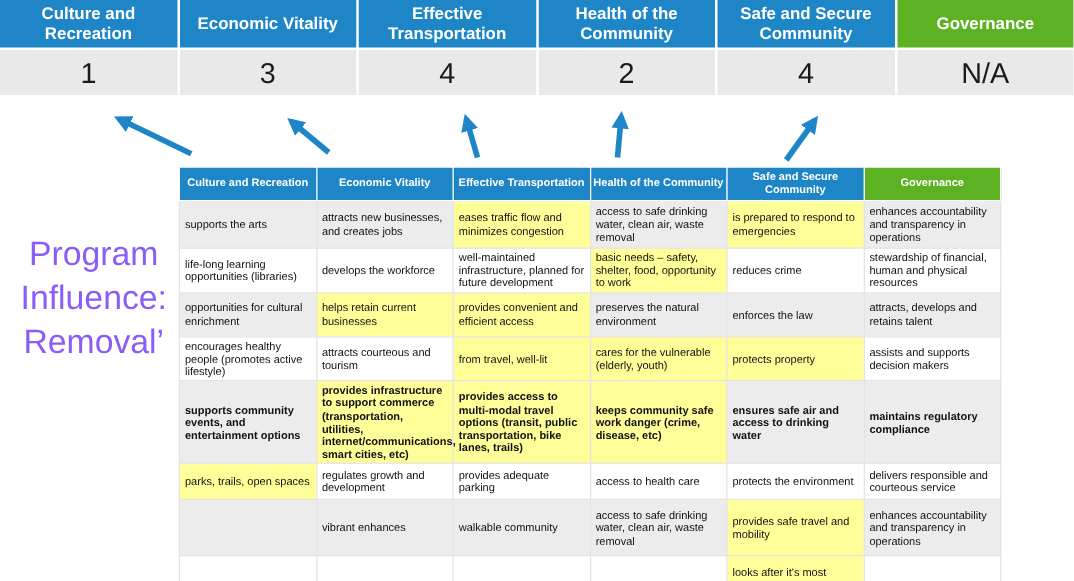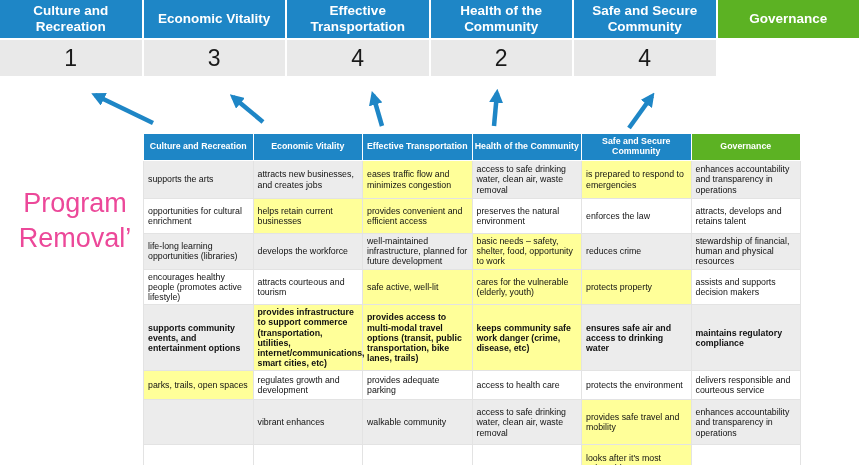--- a/index.html
+++ b/index.html
@@ -14,21 +14,21 @@
   .banner .hdr.green { background:var(--header-green); }
   .banner .score { background:var(--score-bg); height:36px; display:flex; align-items:center;
                    justify-content:center; font-size:23px; color:var(--text-dark); }
 
   
   .arrows { position:absolute; left:0; top:0; width:859px; height:465px;
             color:var(--brand-blue); pointer-events:none; }
 
   
   .program-label { position:absolute; left:0; top:186px; width:150px; text-align:center;
-                   font-size:27px; line-height:35px; color:#ec4899; }
+                   font-size:27px; line-height:35px; color:#8b5cf6; }
 
   
   .matrix { position:absolute; left:143px; top:133px; width:658px;
             border-collapse:collapse; table-layout:fixed; }
   .matrix th { background:var(--brand-blue); color:#fff; font-weight:bold; font-size:8.8px;
                line-height:1.12; padding:2px; height:22px; border:1px solid #fff; text-align:center; }
   .matrix th.green { background:var(--header-green); }
   .matrix td { font-size:8.8px; line-height:1.16; padding:2px 4px; border:1px solid var(--grid-line);
                color:#111; vertical-align:middle; }
   .matrix tbody tr:nth-child(odd)  td { background:var(--row-gray); }
@@ -53,37 +53,39 @@
     <div class="hdr">Economic Vitality</div>
     <div class="hdr">Effective Transportation</div>
     <div class="hdr">Health of the Community</div>
     <div class="hdr">Safe and Secure Community</div>
     <div class="hdr green">Governance</div>
     <div class="score">1</div>
     <div class="score">3</div>
     <div class="score">4</div>
     <div class="score">2</div>
     <div class="score">4</div>
+    <div class="score">N/A</div>
   </div>
 
   <svg class="arrows" width="859" height="465" viewBox="0 0 859 465">
     <defs>
       <marker id="ah" viewBox="0 0 10 10" refX="7" refY="5" markerWidth="3.1" markerHeight="3.1" orient="auto" markerUnits="strokeWidth">
         <path d="M0,0 L10,5 L0,10 z" fill="currentColor"></path>
       </marker>
     </defs>
     <line x1="153" y1="123" x2="95" y2="95" stroke="currentColor" stroke-width="4.5" marker-end="url(#ah)"></line>
     <line x1="263" y1="122" x2="233" y2="97" stroke="currentColor" stroke-width="4.5" marker-end="url(#ah)"></line>
     <line x1="382" y1="126" x2="373" y2="95" stroke="currentColor" stroke-width="4.5" marker-end="url(#ah)"></line>
     <line x1="494" y1="126" x2="497" y2="93" stroke="currentColor" stroke-width="4.5" marker-end="url(#ah)"></line>
     <line x1="629" y1="128" x2="652" y2="96" stroke="currentColor" stroke-width="4.5" marker-end="url(#ah)"></line>
   </svg>
 
   <div class="program-label">
     <div>Program</div>
+    <div>Influence:</div>
     <div>Removal’</div>
   </div>
 
   <table class="matrix">
     <thead>
       <tr>
         <th>Culture and Recreation</th>
         <th>Economic Vitality</th>
         <th>Effective Transportation</th>
         <th>Health of the Community</th>
@@ -94,39 +96,39 @@
     <tbody>
       <tr>
         <td>supports the arts</td>
         <td>attracts new businesses, and creates jobs</td>
         <td class="hl">eases traffic flow and minimizes congestion</td>
         <td>access to safe drinking water, clean air, waste removal</td>
         <td class="hl">is prepared to respond to emergencies</td>
         <td>enhances accountability and transparency in operations</td>
       </tr>
       <tr>
+        <td>life-long learning opportunities (libraries)</td>
+        <td>develops the workforce</td>
+        <td>well-maintained infrastructure, planned for future development</td>
+        <td class="hl">basic needs – safety, shelter, food, opportunity to work</td>
+        <td>reduces crime</td>
+        <td>stewardship of financial, human and physical resources</td>
+      </tr>
+      <tr>
         <td>opportunities for cultural enrichment</td>
         <td class="hl">helps retain current businesses</td>
         <td class="hl">provides convenient and efficient access</td>
         <td>preserves the natural environment</td>
         <td>enforces the law</td>
         <td>attracts, develops and retains talent</td>
       </tr>
       <tr>
-        <td>life-long learning opportunities (libraries)</td>
-        <td>develops the workforce</td>
-        <td>well-maintained infrastructure, planned for future development</td>
-        <td class="hl">basic needs – safety, shelter, food, opportunity to work</td>
-        <td>reduces crime</td>
-        <td>stewardship of financial, human and physical resources</td>
-      </tr>
-      <tr>
         <td>encourages healthy people (promotes active lifestyle)</td>
         <td>attracts courteous and tourism</td>
-        <td class="hl">safe active, well-lit</td>
+        <td class="hl">from travel, well-lit</td>
         <td class="hl">cares for the vulnerable (elderly, youth)</td>
         <td class="hl">protects property</td>
         <td>assists and supports decision makers</td>
       </tr>
       <tr>
         <td>supports community events, and entertainment options</td>
         <td class="hl">provides infrastructure to support commerce (transportation, utilities, internet/communications, smart cities, etc)</td>
         <td class="hl">provides access to multi-modal travel options (transit, public transportation, bike lanes, trails)</td>
         <td class="hl">keeps community safe work danger (crime, disease, etc)</td>
         <td>ensures safe air and access to drinking water</td>

